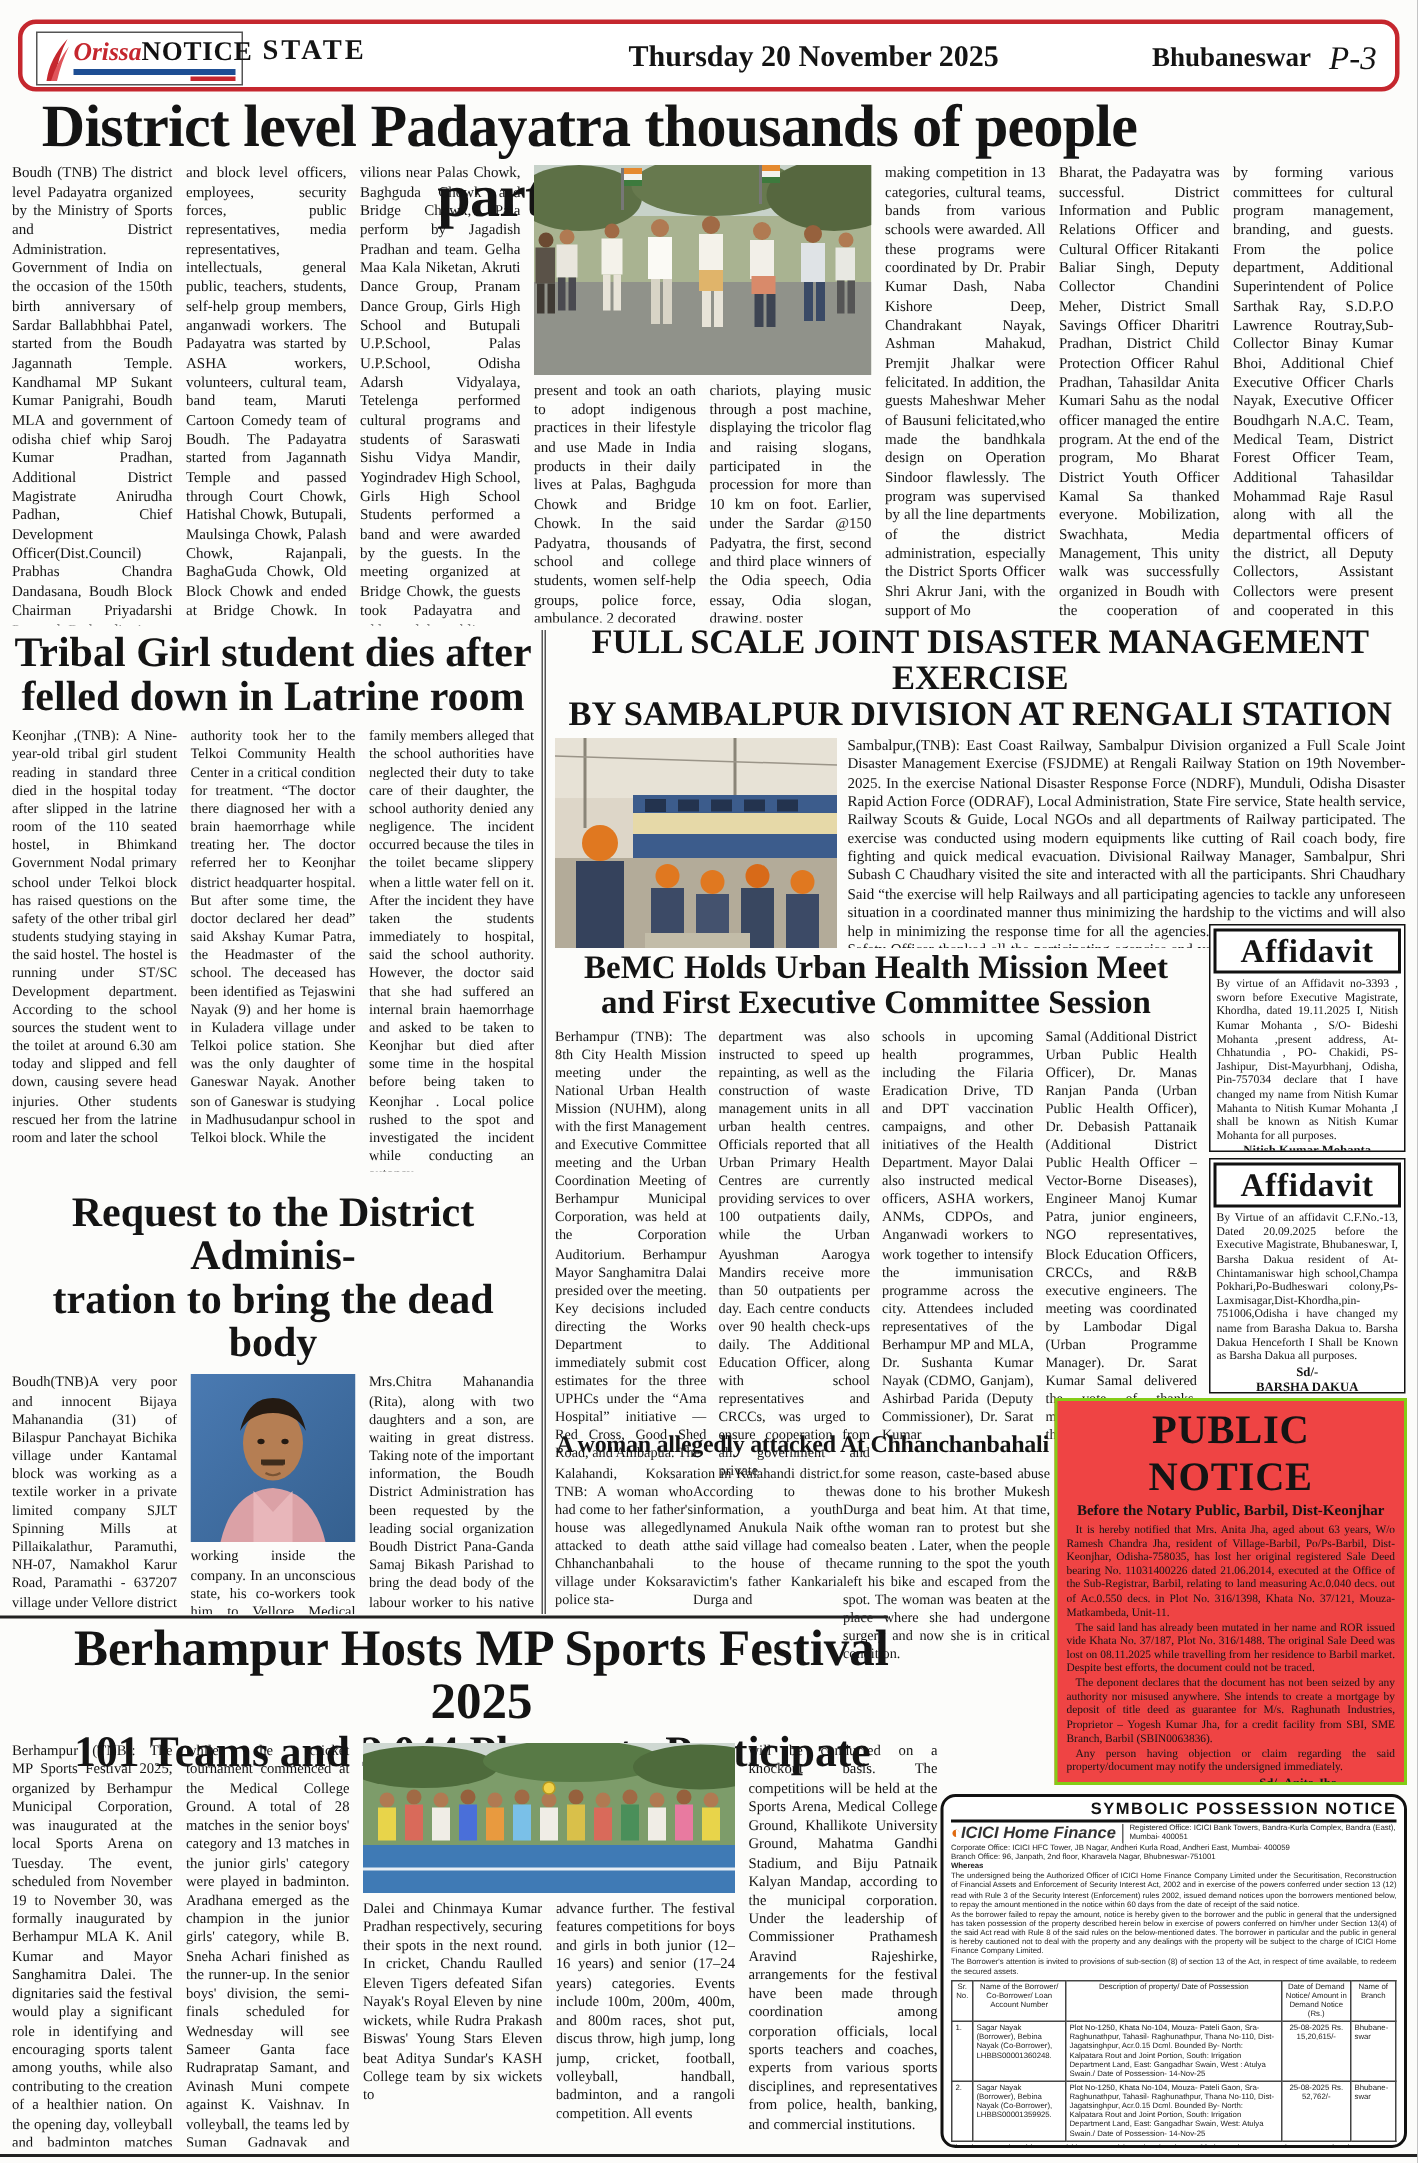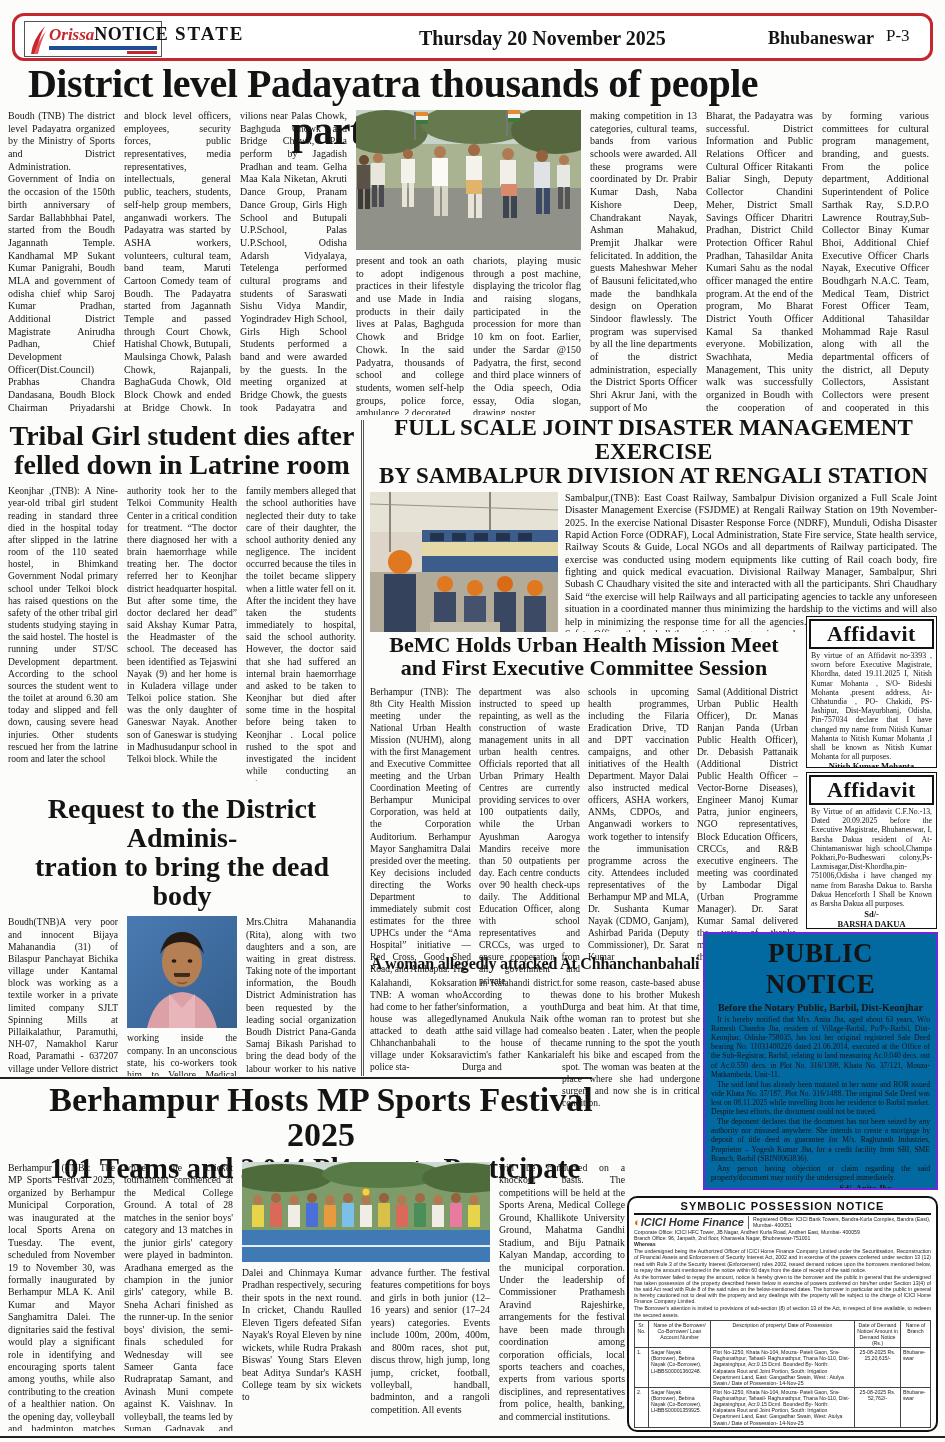--- a/index.html
+++ b/index.html
@@ -22,21 +22,21 @@
   }
   .logo-feather { position:absolute; left:3px; top:3px; }
   .logo-line1 { white-space:nowrap; }
   .logo-orissa { font-style:italic; color:#c5272e; font-weight:bold; font-size:17px; }
   .logo-today { font-weight:bold; font-size:18px; letter-spacing:0.5px; color:#111; }
   .logo-bar { margin-top:1px; height:4px; background:#1e4e94; }
   .logo-tag { margin-top:1px; margin-left:78px; height:3px; width:30px; background:#c5272e; }
   .mh-state { position:absolute; left:160px; top:7px; font-size:19px; font-weight:bold; letter-spacing:2px; }
   .mh-date  { position:absolute; left:404px; top:11px; font-size:20px; font-weight:bold; }
   .mh-city  { position:absolute; left:753px; top:12px; font-size:18px; font-weight:bold; }
-  .mh-page  { position:absolute; left:871px; top:10px; font-size:17px; }
+  .mh-page  { position:absolute; left:871px; top:10px; font-size:22px;font-style:italic; }
 
   
   .h-main { left:0; top:60px; width:786px; text-align:center; font-size:40px; font-weight:bold; letter-spacing:-0.5px; }
   .h2 { font-weight:bold; text-align:center; line-height:1.04; }
 
   
   .colrow { display:flex; gap:9px; }
   .ncol {
     font-size:10px; line-height:1.27; text-align:justify; overflow:hidden;
   }
@@ -48,34 +48,34 @@
   .photo { display:block; }
 
   
   .affbox { border:1.5px solid #111; background:#fff; padding:3px 4px; overflow:hidden; }
   .afftitle { border:2px solid #111; margin:-1px -2px 2px -2px; text-align:center; font-size:22px; font-weight:bold; letter-spacing:0.5px; }
   .affbody { font-size:7.8px; line-height:1.18; text-align:justify; }
   .affsig { font-size:8.5px; font-weight:bold; text-align:center; }
   .affsd { font-size:8.5px; font-weight:bold; text-align:center; margin-top:1px; }
 
   
-  .pnotice { border:2px solid #6d28d9; background:#0369a1; padding:4px 6px; overflow:hidden; z-index:5; }
+  .pnotice { border:2px solid #84cc16; background:#ef4444; padding:4px 6px; overflow:hidden; z-index:5; }
   .pn-title { text-align:center; font-size:27px; font-weight:bold; letter-spacing:0.5px; }
   .pn-sub { text-align:center; font-size:10px; font-weight:bold; margin:2px 0; }
   .pn-body { font-size:7.6px; line-height:1.2; text-align:justify; }
   .pn-body p { margin-bottom:1px; text-indent:6px; }
   .pn-sd { font-size:8.5px; font-weight:bold; text-align:center; margin-left:90px; }
 
   
   .icici {
     border:2px solid #111; border-radius:10px; background:#fff;
     font-family:"Liberation Sans", sans-serif; font-size:5.2px; line-height:1.18;
     padding:2px 5px 3px 5px; overflow:hidden; z-index:5; color:#222;
   }
-  .ic-title { text-align:center; font-weight:bold; font-size:11px; letter-spacing:1px; border-bottom:2px solid #111; color:#111; }
+  .ic-title { text-align:right; font-weight:bold; font-size:11px; letter-spacing:1px; border-bottom:2px solid #111; color:#111; }
   .ic-logo-row { display:flex; align-items:center; gap:4px; margin-top:1px; }
   .ic-logo { font-weight:bold; font-style:italic; font-size:11px; white-space:nowrap; color:#333; border-right:1px solid #666; padding-right:4px; }
   .ic-logo .dot { color:#e06a10; font-style:normal; }
   .ic-offices { }
   .ic-para { text-align:justify; margin-top:1px; }
   .ic-table { border-collapse:collapse; width:100%; margin-top:2px; }
   .ic-table th, .ic-table td { border:0.5px solid #444; padding:1px 2px; vertical-align:top; text-align:left; font-weight:normal; }
   .ic-table th { text-align:center; }
 
   .sports-sub { font-weight:bold; text-align:center; }

